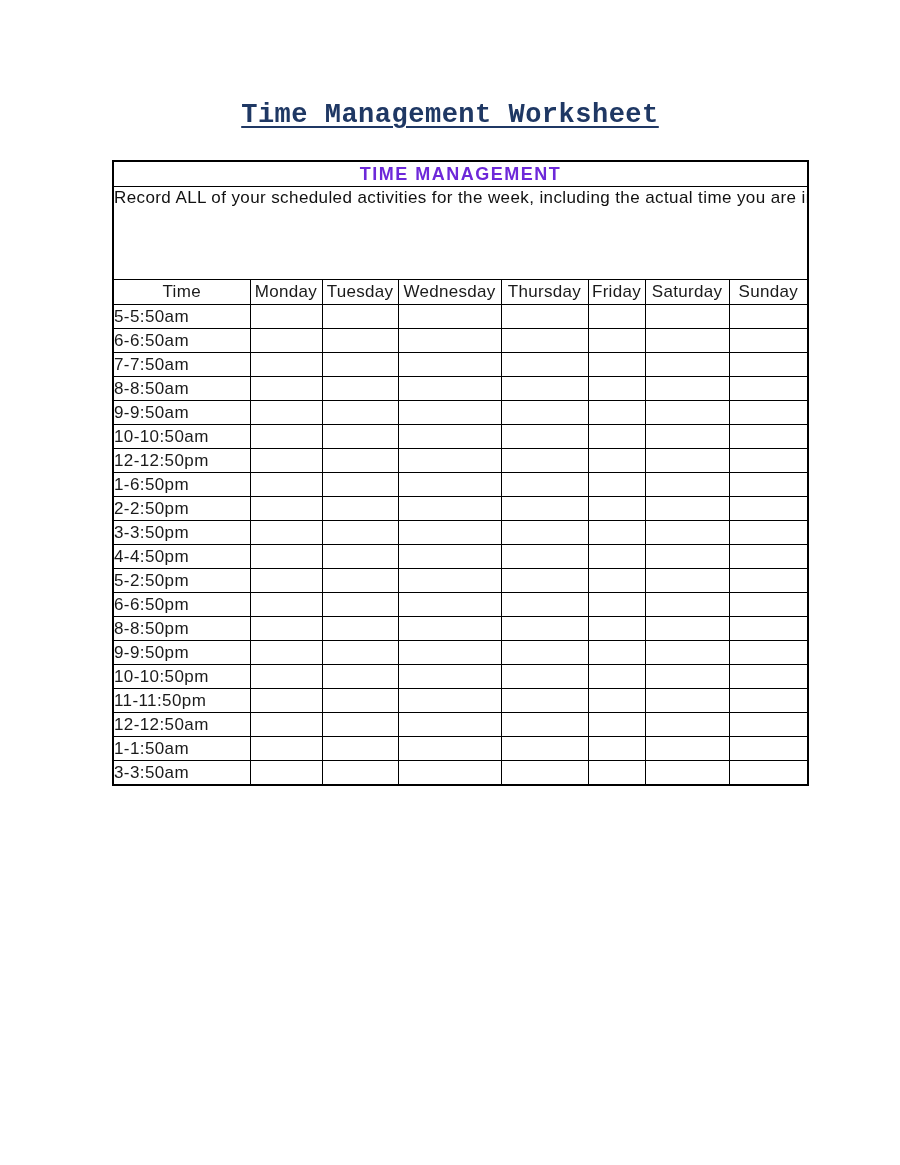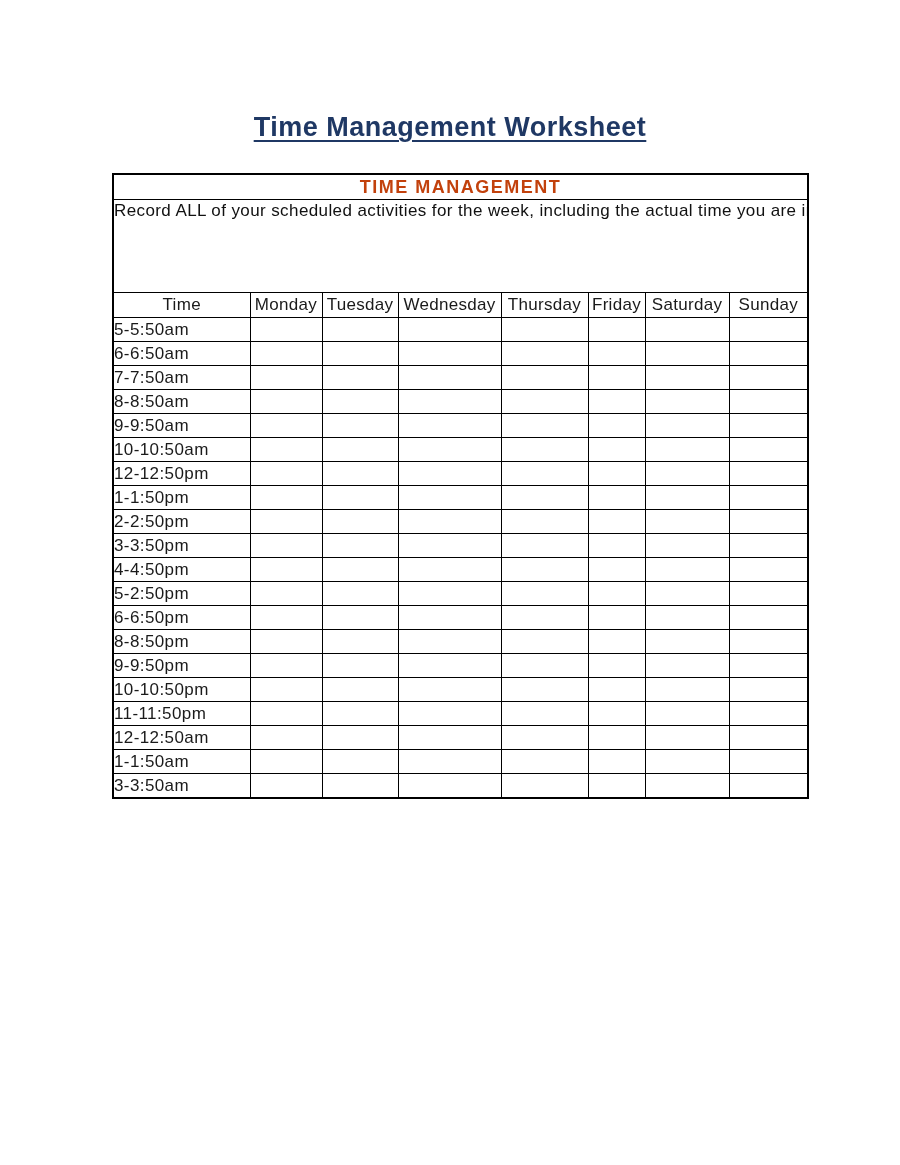--- a/index.html
+++ b/index.html
@@ -10,24 +10,24 @@
     color: #1a1a1a;
   }
   .page {
     position: relative;
     width: 900px;
     height: 1165px;
     background: #ffffff;
     overflow: hidden;
   }
   .doc-title {
-    margin: 12px;
+    margin: 0;
     padding-top: 100px;
     text-align: center;
-    font-family: Liberation Sans, sans-serif;
+    font-family: Liberation Mono, monospace;
     font-weight: bold;
     font-size: 27px;
     letter-spacing: 0.5px;
     color: #1F3864;
   }
   .doc-title .underlined {
     text-decoration: underline;
     text-decoration-thickness: 2px;
     text-underline-offset: 4px;
   }
@@ -54,21 +54,21 @@
     overflow: hidden;
     white-space: nowrap;
   }
   .tm-header {
     height: 24px;
     text-align: center;
     vertical-align: middle;
     font-weight: bold;
     font-size: 18px;
     letter-spacing: 1.5px;
-    color: #c2410c;
+    color: #6d28d9;
   }
   .instructions {
     height: 92px;
     padding: 1px 4px 3px 3px;
     font-size: 17px;
     line-height: 22px;
     letter-spacing: 0.4px;
     white-space: normal;
     vertical-align: top;
     color: #111111;
@@ -194,21 +194,21 @@
           <td class="time-cell">12-12:50pm</td>
           <td class="schedule-cell"></td>
           <td class="schedule-cell"></td>
           <td class="schedule-cell"></td>
           <td class="schedule-cell"></td>
           <td class="schedule-cell"></td>
           <td class="schedule-cell"></td>
           <td class="schedule-cell"></td>
         </tr>
         <tr>
-          <td class="time-cell">1-1:50pm</td>
+          <td class="time-cell">1-6:50pm</td>
           <td class="schedule-cell"></td>
           <td class="schedule-cell"></td>
           <td class="schedule-cell"></td>
           <td class="schedule-cell"></td>
           <td class="schedule-cell"></td>
           <td class="schedule-cell"></td>
           <td class="schedule-cell"></td>
         </tr>
         <tr>
           <td class="time-cell">2-2:50pm</td>

